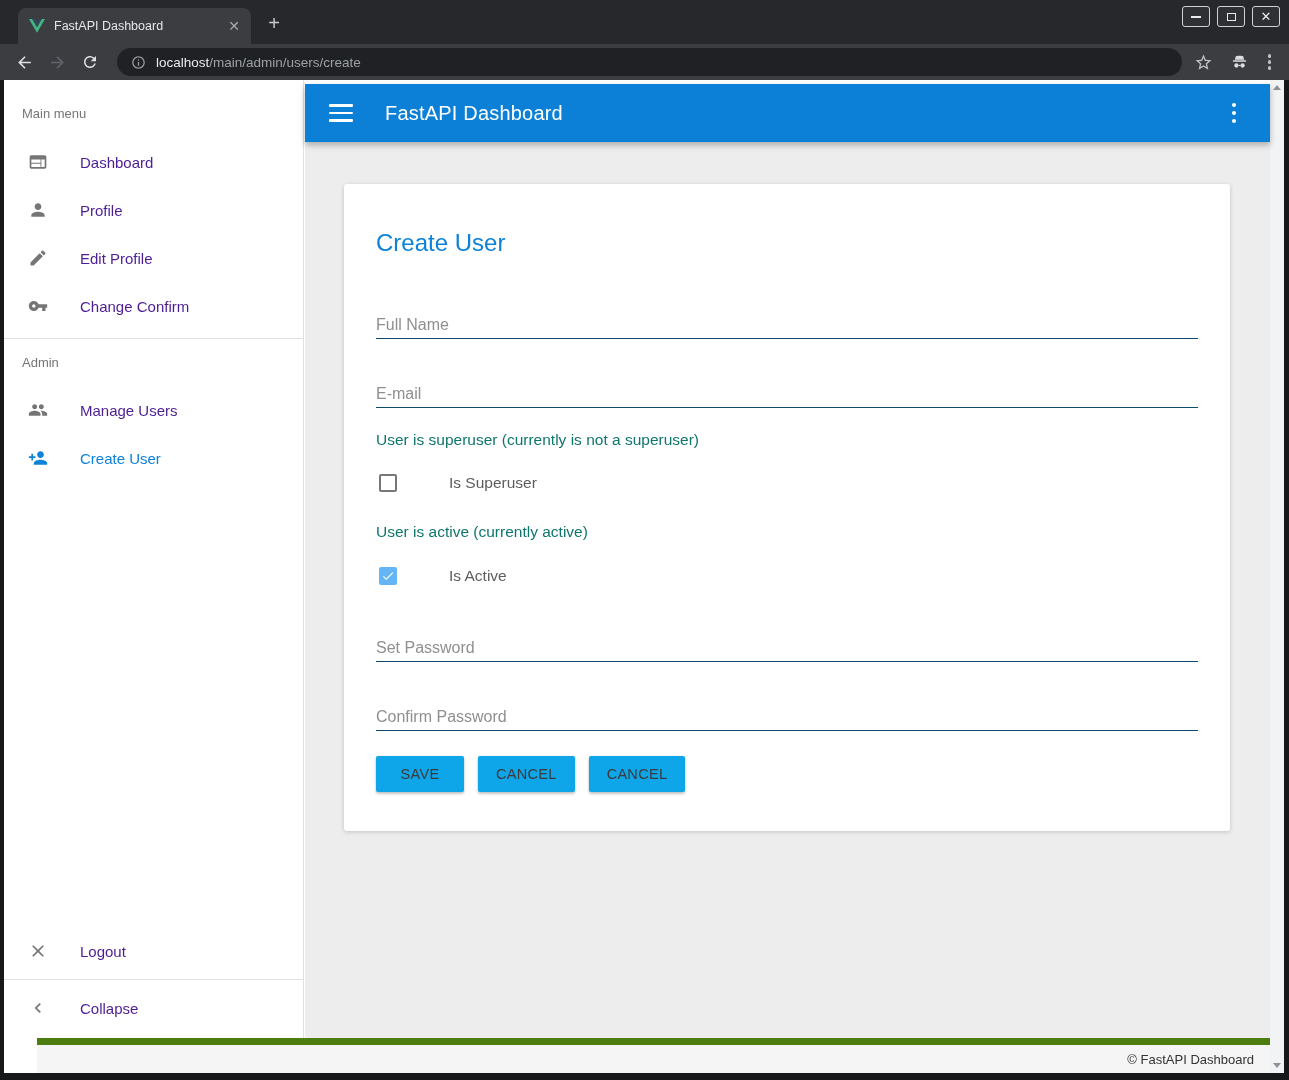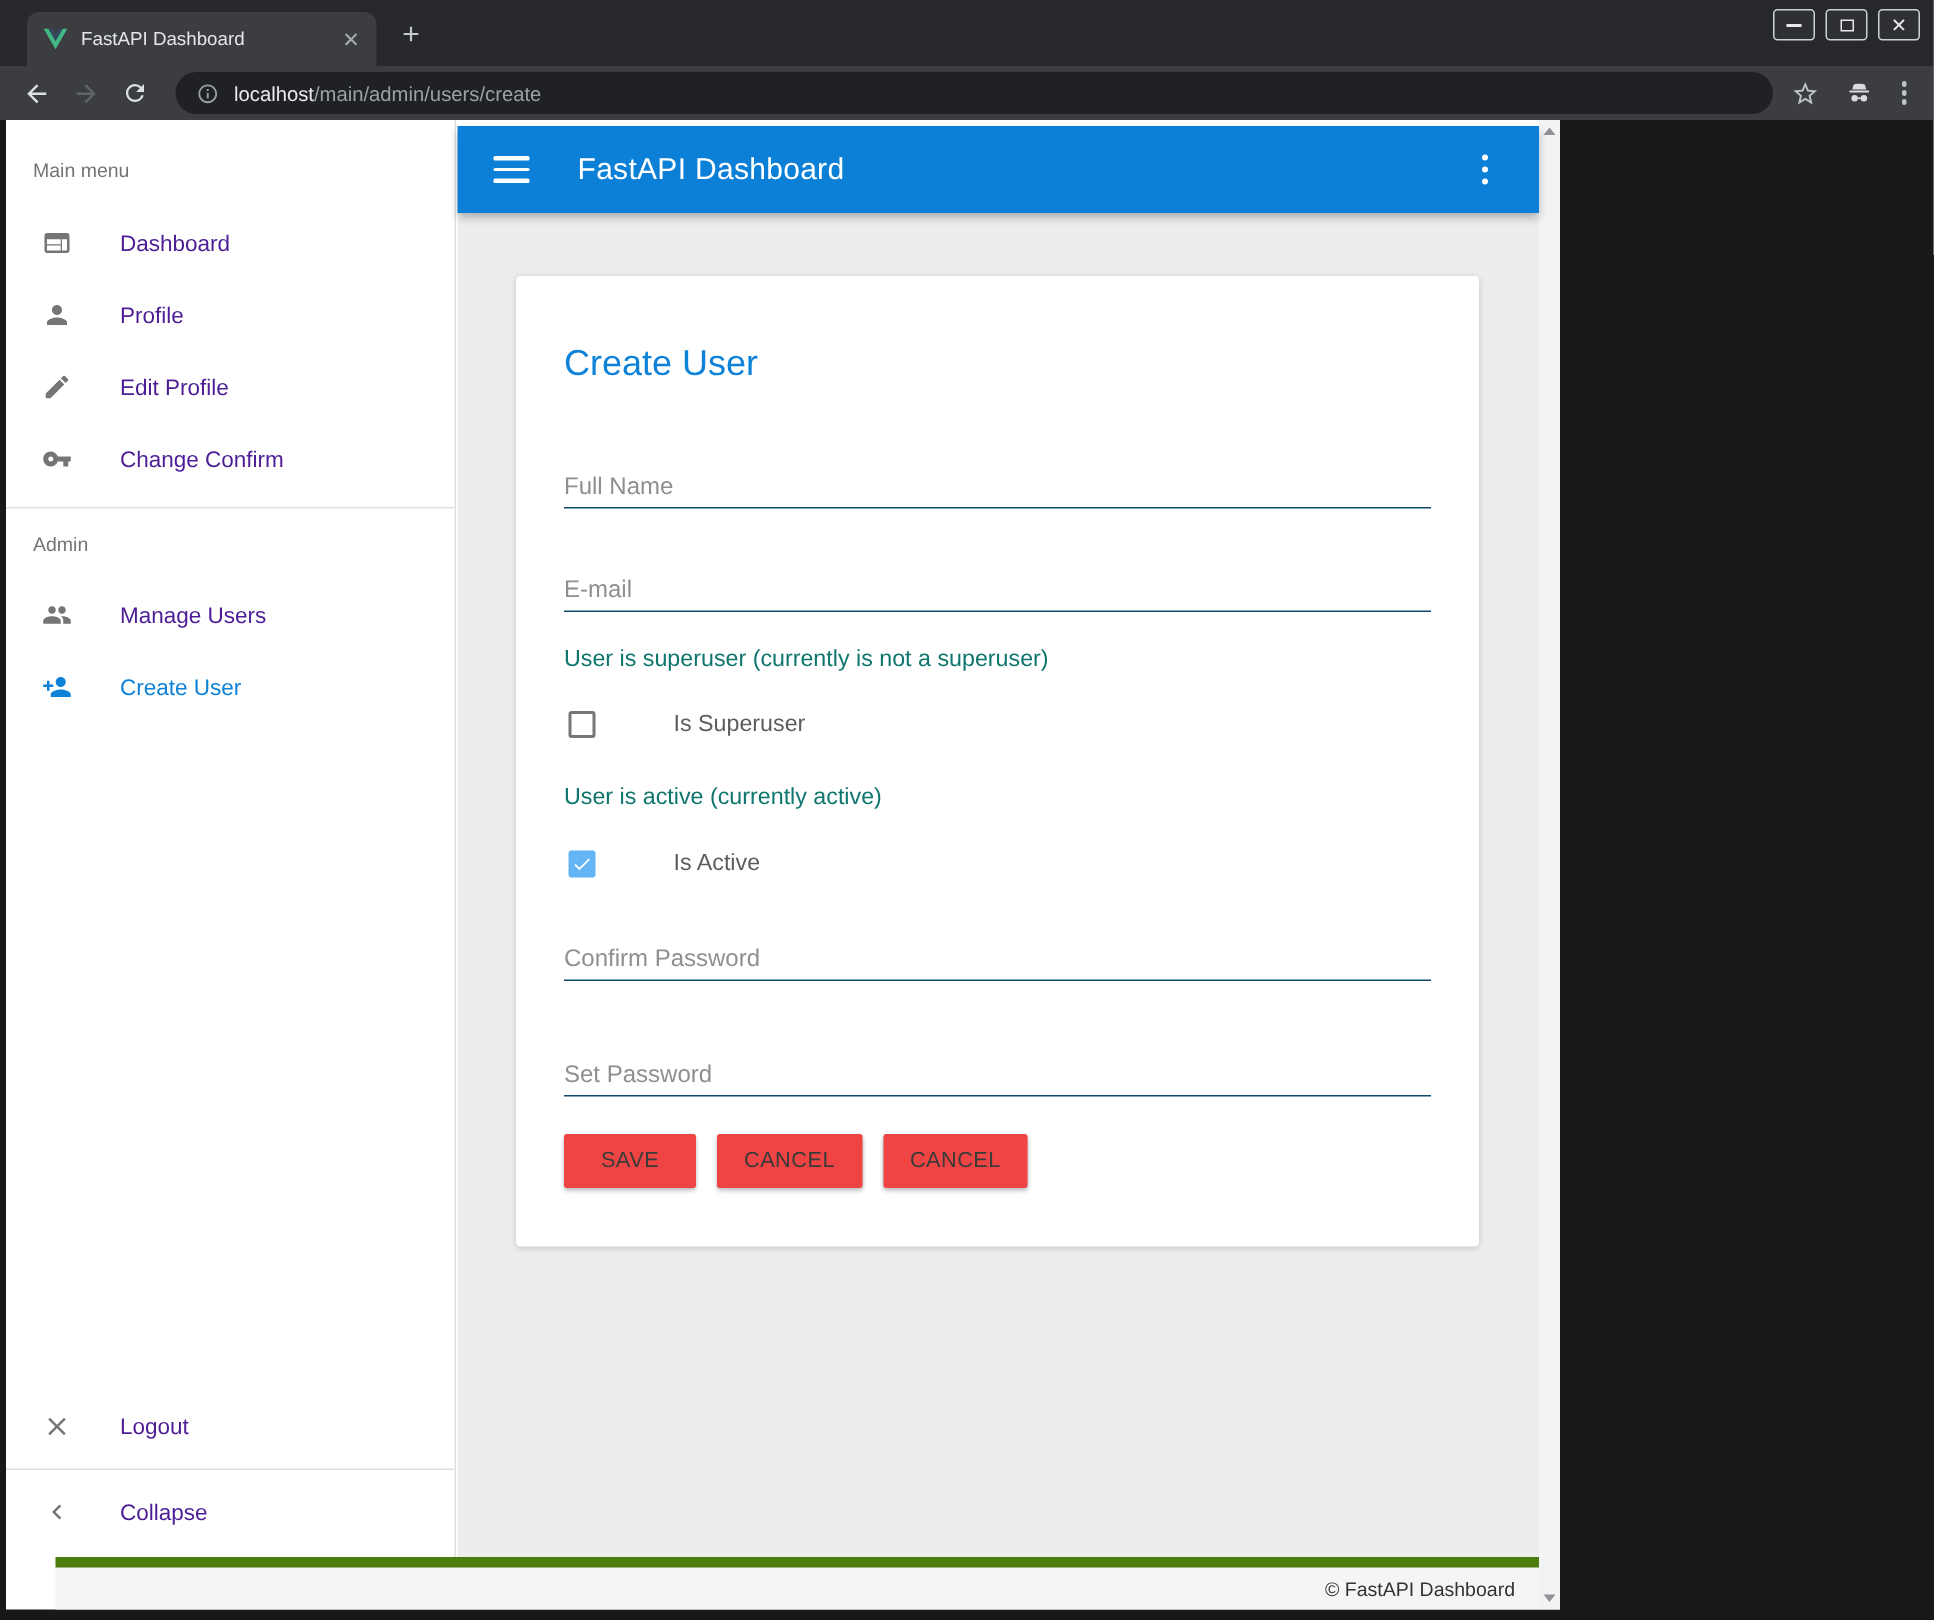--- a/index.html
+++ b/index.html
@@ -28,21 +28,21 @@
              display:flex; align-items:center; padding:0 12px; }
   .nav-ic { width:24px; height:24px; display:flex; align-items:center; justify-content:center; margin-right:9px; }
   .omnibox { flex:1; height:28px; background:#202124; border-radius:14px; display:flex; align-items:center;
              padding:0 14px; margin:0 12px 0 6px; }
   .url { margin-left:10px; font-size:13.5px; white-space:nowrap; }
   .url .host { color:#e8eaed; }
   .url .path { color:#9aa0a6; }
   .tb-right { display:flex; align-items:center; gap:16px; padding-right:4px; }
 
   
-  .page { position:absolute; left:4px; top:80px; width:1036px; bottom:7px; background:#ffffff; }
+  .page { position:absolute; left:4px; top:80px; width:1280px; bottom:7px; background:#ffffff; }
 
   .sidebar { position:absolute; left:0; top:0; width:300px; bottom:35px; background:#fff;
              border-right:1px solid #e0e0e0; }
   .section-label { font-size:13px; color:#757575; padding-left:18px; }
   .sl-first { margin:26px 0 17px; }
   .sl-admin { margin:16px 0 16px; }
   .menu-item { height:48px; display:flex; align-items:center; padding-left:24px; cursor:pointer; }
   .mi-icon { width:20px; height:20px; display:flex; align-items:center; justify-content:center; }
   .mi-icon svg { fill:#757575; }
   .mi-label { margin-left:32px; font-size:15px; color:#4c1d95; }
@@ -75,21 +75,21 @@
   .hint { font-size:15.5px; color:#0f766e; }
   .h1 { margin-top:23px; } .h2 { margin-top:31px; }
   .cb-row { display:flex; align-items:center; margin-left:3px; cursor:pointer;gap:40px; }
   .cb1 { margin-top:25px; } .cb2 { margin-top:26px; }
   .cb { width:18px; height:18px; border-radius:2px; flex:0 0 auto; display:flex; align-items:center; justify-content:center; }
   .cb.unchecked { border:2px solid #777; background:#fff; }
   .cb.checked { background:#64b5f6; }
   .cb-label { margin-left:12px; font-size:15.5px; color:#5d5d5d; }
 
   .btn-row { margin-top:25px; display:flex; }
-  .btn { height:36px; min-width:88px; padding:0 18px; margin-right:14px; background:#ef4444; border:none;
+  .btn { height:36px; min-width:88px; padding:0 18px; margin-right:14px; background:#0ea5e9; border:none;
          border-radius:2px; box-shadow:0 2px 3px rgba(0,0,0,.22), 0 0 2px rgba(0,0,0,.12);
          font-family:"Liberation Sans", sans-serif; font-size:14.5px; font-weight:500; color:#3a3a3a;
          letter-spacing:.3px; cursor:pointer; }
 
   .footer { position:absolute; left:0; right:14px; bottom:0; height:35px; background:#f5f5f5;
             border-top:7px solid #4d7c0f; display:flex; align-items:center; justify-content:flex-end;
             padding-right:16px; font-size:13px; color:#333;margin-left:33px; }
 
   .scrollbar { position:absolute; right:0; top:0; bottom:0; width:14px; background:#f2f3f5;
                display:flex; flex-direction:column; justify-content:space-between; align-items:center;
@@ -297,26 +297,26 @@
 
           <div class="cb-row cb2">
             <span class="cb checked">
               <svg width="14" height="14" viewBox="0 0 24 24" fill="#fff">
                   <path d="M9 16.2L4.8 12l-1.4 1.4L9 19 21 7l-1.4-1.4z"></path>
                 </svg>
             </span>
             <span class="cb-label">Is Active</span>
           </div>
 
+          <div class="field f3">
+            <input class="u-input" type="password" placeholder="Set Password" style="">
+          </div>
+
           <div class="field f4">
             <input class="u-input" type="password" placeholder="Confirm Password" style="">
-          </div>
-
-          <div class="field f3">
-            <input class="u-input" type="password" placeholder="Set Password" style="">
           </div>
 
           <div class="btn-row">
             <button class="btn">SAVE</button>
             <button class="btn">CANCEL</button>
             <button class="btn">CANCEL</button>
           </div>
         </div>
       </div>
     </div>

